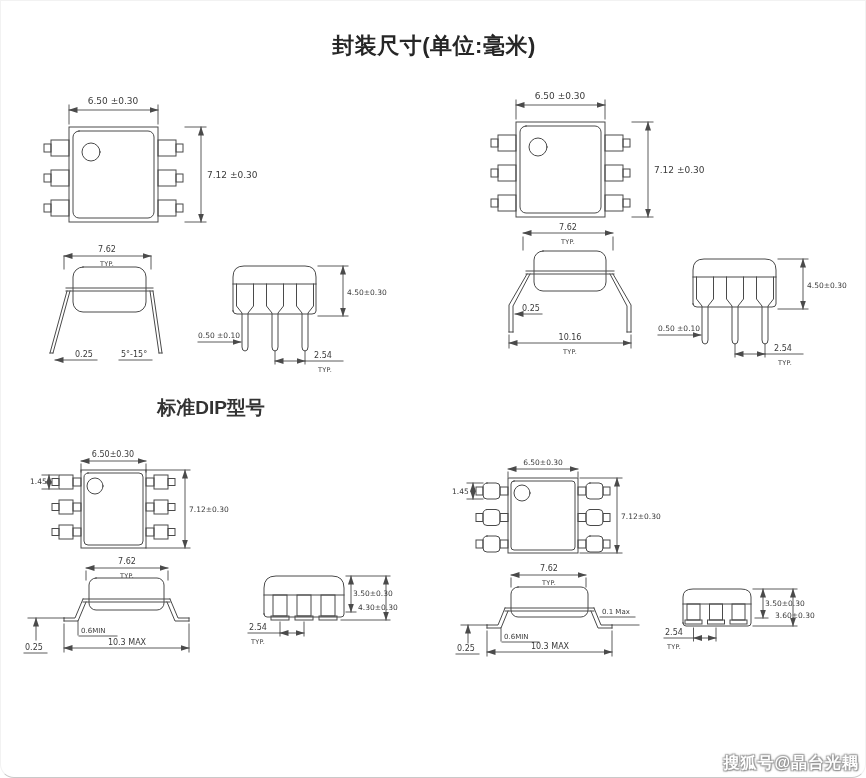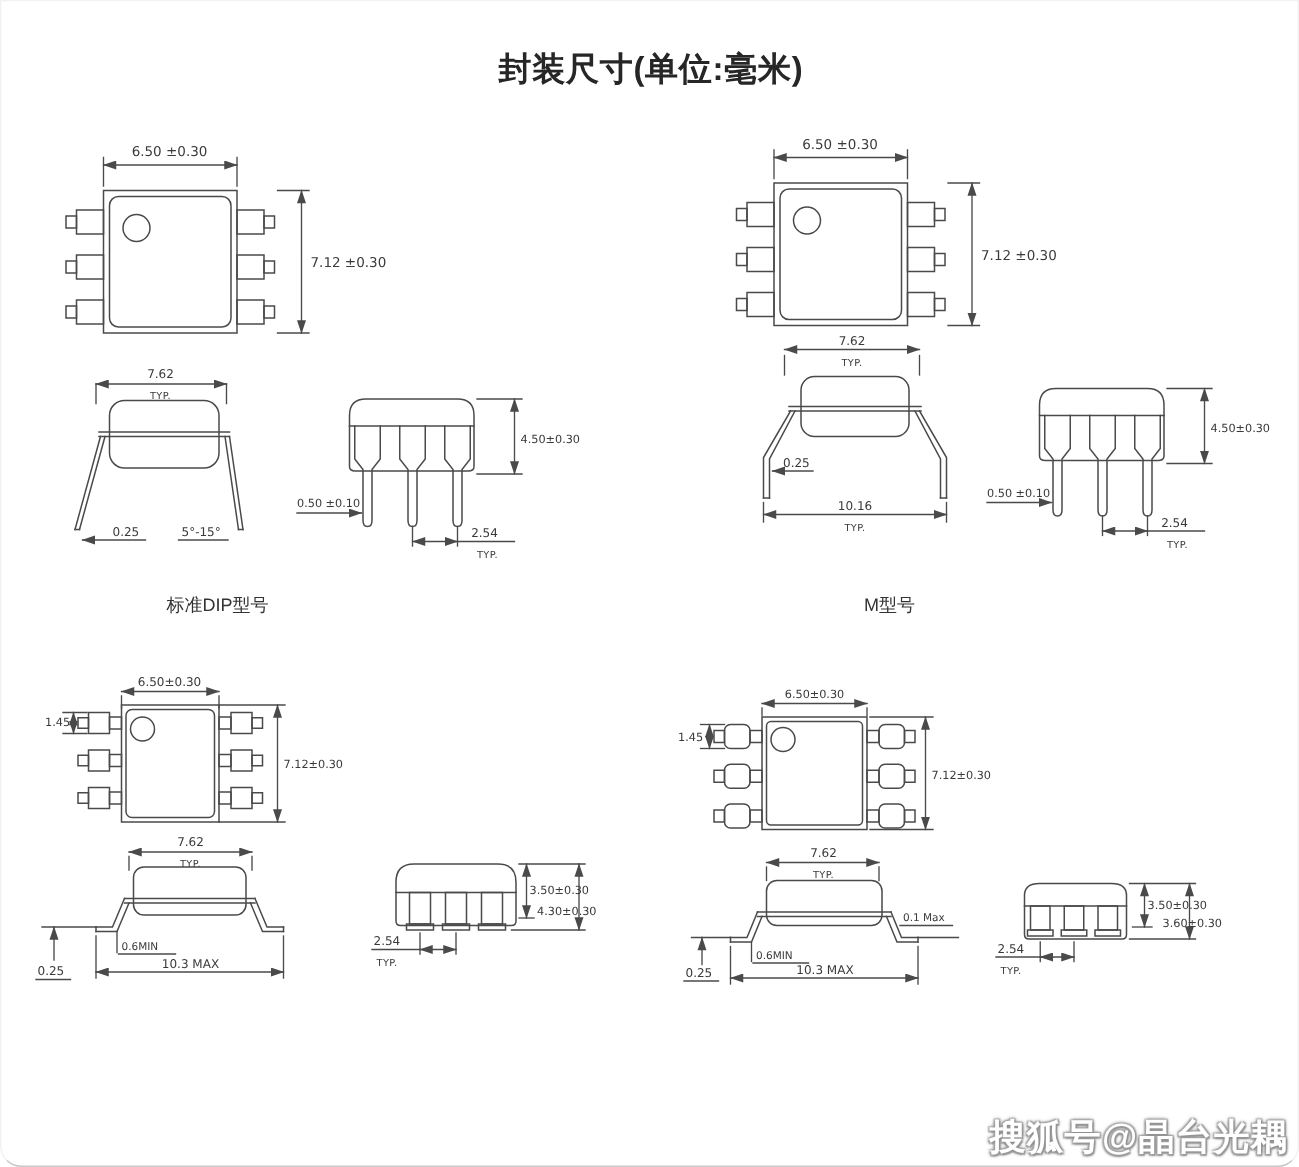--- a/index.html
+++ b/index.html
@@ -2,28 +2,28 @@
 <html><head>
 <meta charset="utf-8">
 <style>
   *{margin:0;padding:0;box-sizing:border-box}
   html,body{background:#fff}
   body{width:866px;height:778px;font-family:"Liberation Sans",sans-serif}
   .page{position:relative;width:866px;height:778px;background:#ffffff;border:1px solid #f2f2f2;
         border-bottom:1px solid #c9c9c9;border-radius:0 0 14px 14px;overflow:hidden}
   .title{position:absolute;top:30px;left:0;width:866px;text-align:center;
          font-size:22px;font-weight:600;color:#262626;letter-spacing:.5px}
-  .mlabel{position:absolute;font-size:12px;color:#333;font-weight:400}
+  .mlabel{position:absolute;font-size:19px;color:#333;text-align:center;font-weight:700}
   .draw{position:absolute;overflow:visible}
   .ln{stroke:#4a4a4a;stroke-width:1;fill:none;stroke-linecap:square}
   .thin{stroke-width:.9}
   text{fill:#3a3a3a;font-family:"DejaVu Sans",sans-serif}
   .d9{font-size:9px}.d8{font-size:8px}.d75{font-size:7.5px}.d7{font-size:7px}
   .t7{font-size:6.5px;letter-spacing:.3px}
-  .wm{position:absolute;right:6px;bottom:3px;font-size:24px;font-weight:bold;color:#fff;
+  .wm{position:absolute;right:6px;bottom:3px;font-size:16px;font-weight:bold;color:#fff;
       letter-spacing:1px;
       text-shadow:0 0 3px #8c8c8c,1px 1px 1px #9a9a9a,-1px -1px 1px #b5b5b5,1px -1px 1px #aaa,-1px 1px 1px #aaa}
 </style>
 </head>
 <body>
 
 <div class="page">
 
   <svg width="0" height="0" style="position:absolute">
     <defs>
@@ -208,21 +208,20 @@
         <line x1="109" y1="98" x2="109" y2="111"></line>
       <line x1="79" y1="108" x2="109" y2="108" marker-start="url(#aS)" marker-end="url(#aE)"></line>
       <line x1="109" y1="108" x2="147" y2="108"></line>
     </g>
     <text class="d75" x="151" y="42">4.50±0.30</text>
     <text class="d75" x="2" y="85">0.50 ±0.10</text>
     <text class="d8" x="127" y="105" text-anchor="middle">2.54</text>
     <text class="t7" x="129" y="119" text-anchor="middle">TYP.</text>
   </svg>
 
-  <div class="mlabel" style="left:575px;top:394px;width:165px">M型号</div>
 
   <svg class="draw" style="left:28px;top:445px" width="235" height="118">
     <g class="ln thin">
       <line x1="52" y1="18" x2="52" y2="26"></line>
         <line x1="117" y1="18" x2="117" y2="26"></line>
       <line x1="52" y1="15" x2="117" y2="15" marker-start="url(#aS)" marker-end="url(#aE)"></line>
       <line x1="13" y1="29" x2="29" y2="29"></line>
         <line x1="13" y1="43" x2="29" y2="43"></line>
       <line x1="20" y1="29" x2="20" y2="43" marker-start="url(#aS)" marker-end="url(#aE)"></line>
       <line x1="117" y1="24" x2="161" y2="24"></line>

